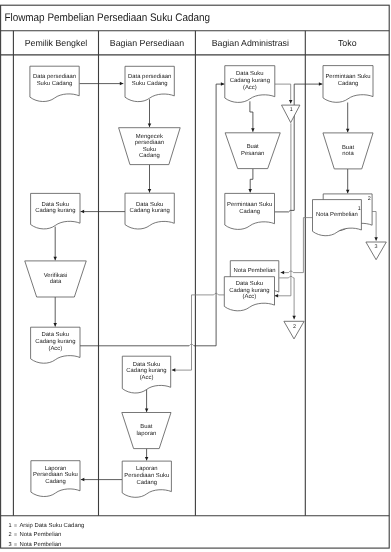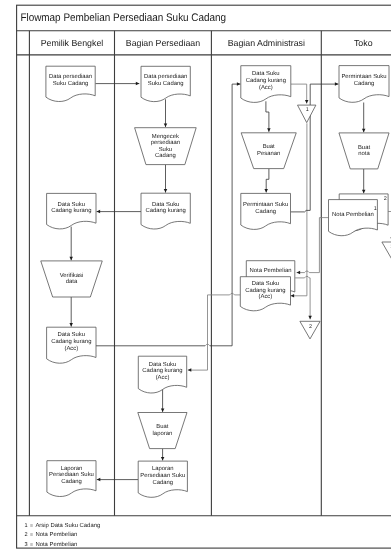--- a/index.html
+++ b/index.html
@@ -2,21 +2,21 @@
 <html><head>
 <meta charset="utf-8">
 <title>Flowmap Pembelian Persediaan Suku Cadang</title>
 <style>
   html,body{margin:0;padding:0;background:#ffffff;}
   body{width:391px;height:552px;overflow:hidden;
        font-family:"Liberation Sans",sans-serif;
        -webkit-font-smoothing:antialiased;
        text-rendering:geometricPrecision;}
   svg text{paint-order:stroke;}
-  #stage{position:relative;width:322px;height:552px;background:#fff;margin-left:16px;}
+  #stage{position:relative;width:322px;height:552px;background:#fff;}
   svg{display:block;position:absolute;top:0;left:0;}
   .frame{fill:none;stroke:#3d3d3d;stroke-width:1.1;}
   .divider{fill:none;stroke:#3d3d3d;stroke-width:1.1;}
   .shape{fill:#ffffff;stroke:#555555;stroke-width:0.8;}
   .flow{fill:none;stroke:#7a7a7a;stroke-width:0.8;}
   .flowd{fill:none;stroke:#333333;stroke-width:0.8;}
   .ttl{font-size:11px;fill:#1a1a1a;}
   .hdr{font-size:8.8px;fill:#1a1a1a;}
   .shp{font-size:5.9px;fill:#1a1a1a;}
   .num{font-size:5.4px;fill:#1a1a1a;}

